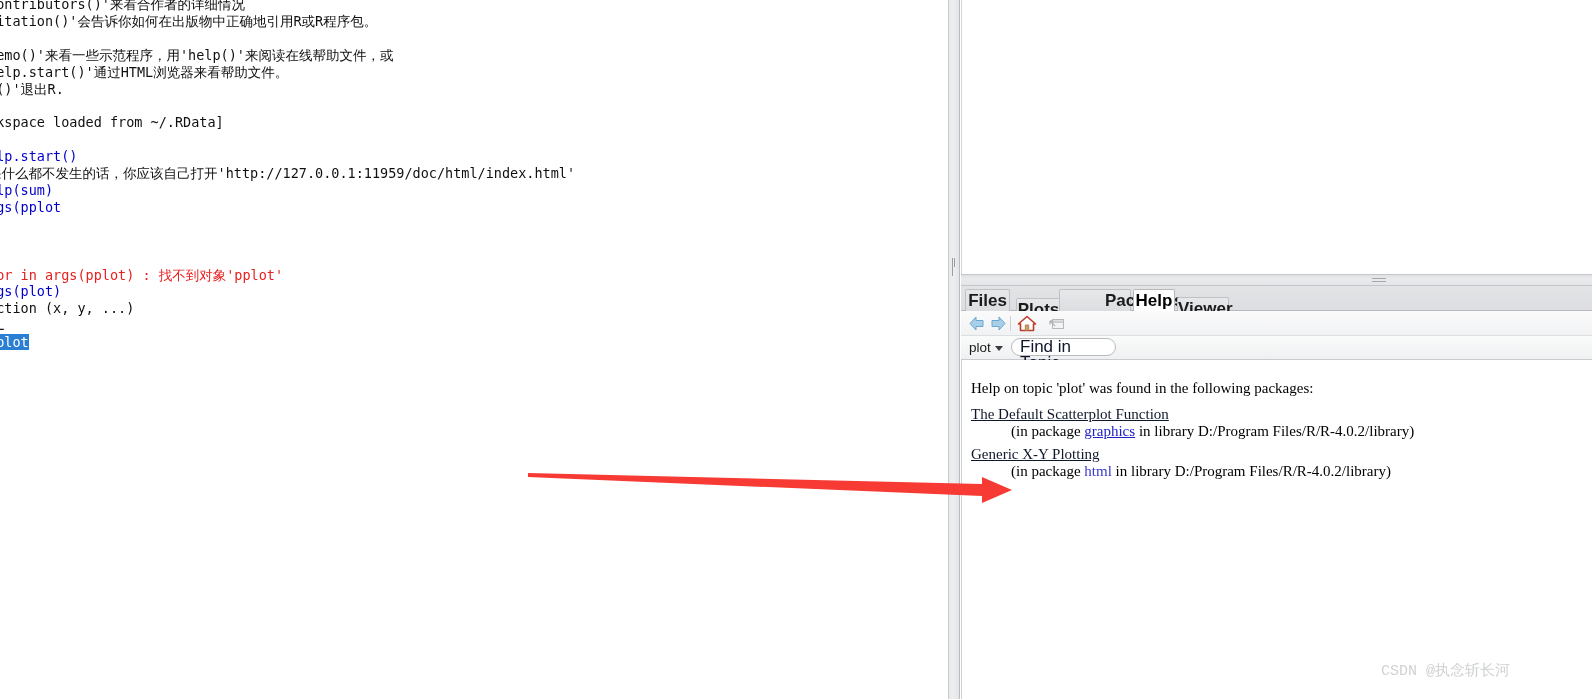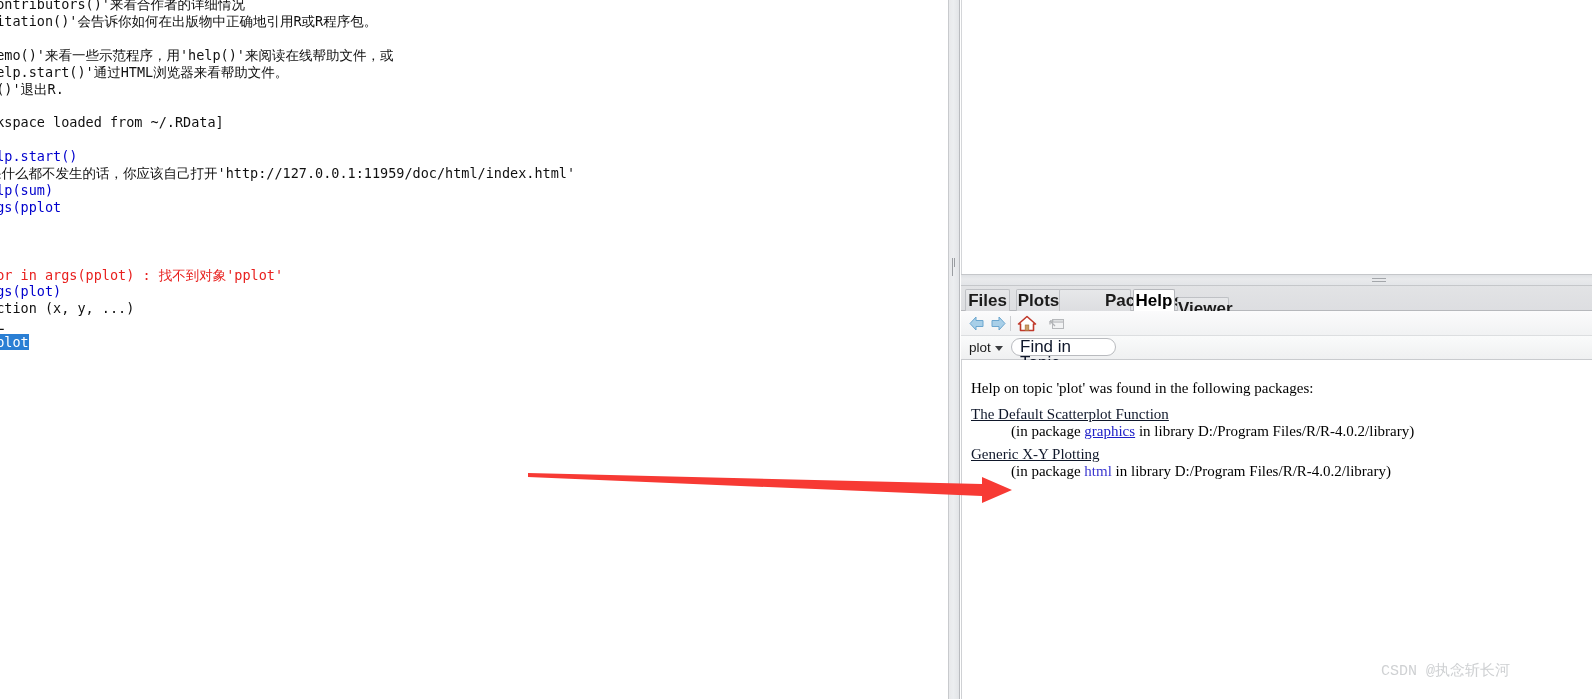--- a/index.html
+++ b/index.html
@@ -167,21 +167,21 @@
 <div id="h-splitter"></div>
 <div id="h-splitter-grip">
   <i></i>
     <i></i>
 </div>
 
 <div id="help-pane">
 
   <div id="tabbar">
       <div class="tab" style="left: 4px; width: 45px;"><span>Files</span></div>
-      <div class="tab" style="left: 55px; width: 45px;"><span>Plots</span></div>
+      <div class="tab" style="left: 55px; width: 45px; margin-top: 9px;"><span>Plots</span></div>
       <div class="tab" style="left: 98px; width: 72px; padding-left: 45px;"><span>Packages</span></div>
       <div class="tab active" style="left: 172px; width: 42px;"><span>Help</span></div>
       <div class="tab" style="left: 216px; width: 52px; margin-top: 8px;"><span>Viewer</span></div>
     </div>
 
   <div id="help-toolbar">
 
     <div class="tbtn" style="left:6px">
       <svg width="20" height="19" viewBox="0 0 20 19">
         <path d="M9 3 L3 9.5 L9 16 L9 12.5 L16 12.5 L16 6.5 L9 6.5 Z" fill="#a8cfe8" stroke="#6ba6cf" stroke-width="1" stroke-linejoin="round"></path>

